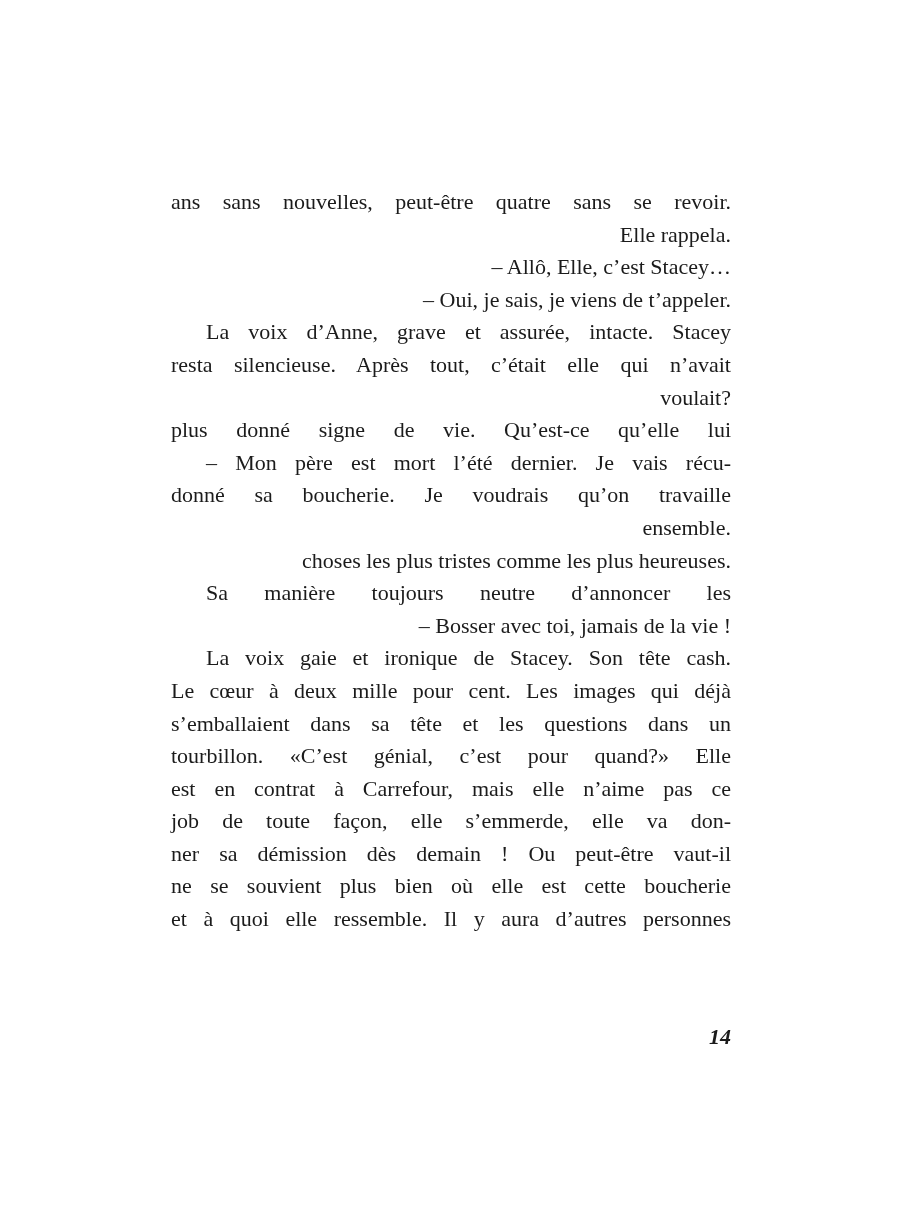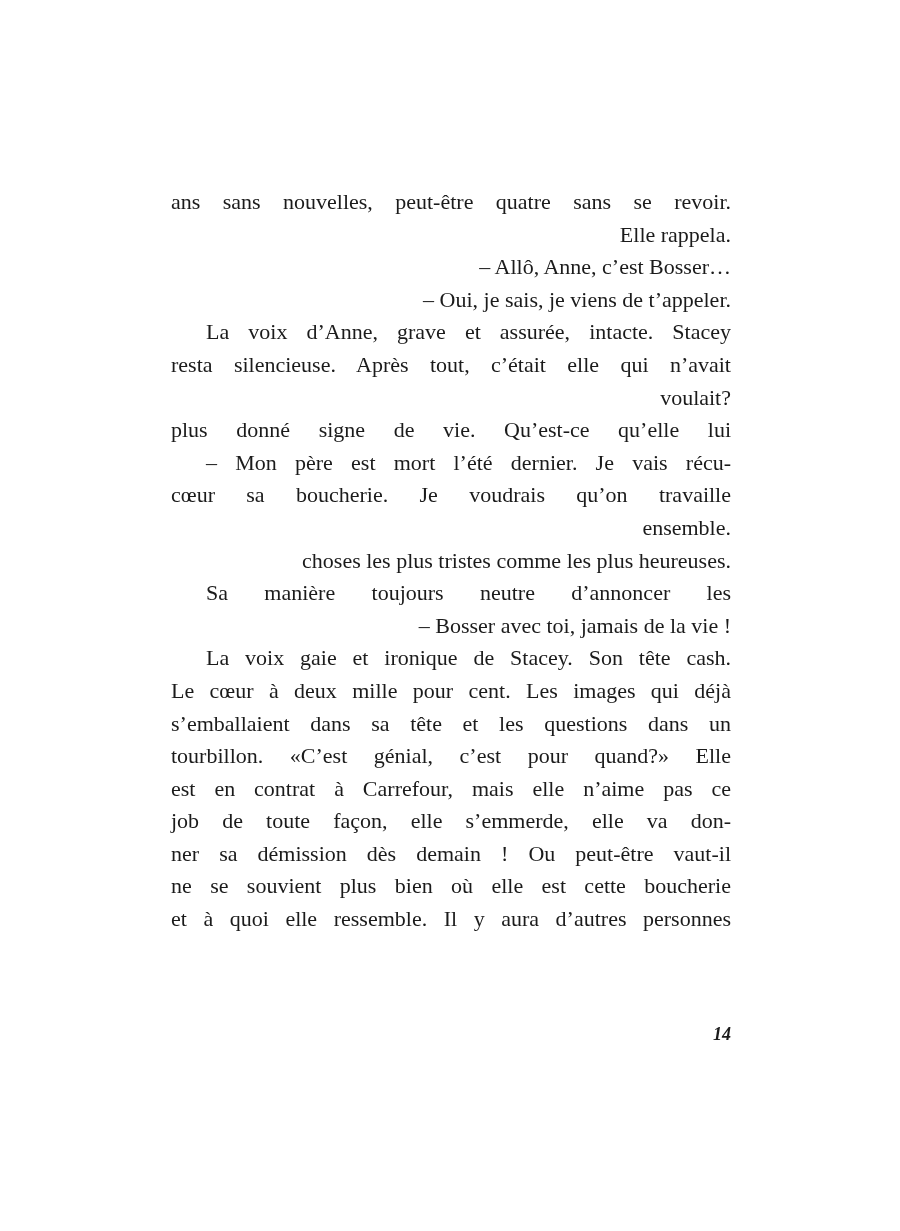--- a/index.html
+++ b/index.html
@@ -43,41 +43,41 @@
   .text-line.indent.justify {
     
     box-sizing: border-box;
   }
   .page-number {
     position: absolute;
     top: 1024px;
     left: 171px;
     width: 560px;
     text-align: right;
-    font-size: 18px;
+    font-size: 22px;
     font-style: italic;
     font-weight: 700;
     color: #1b1b1b;
   }
 </style>
 </head>
 <body>
 
 <div class="page">
   <div class="text-block">
       <div class="text-line justify">ans sans nouvelles, peut-être quatre sans se revoir.</div>
       <div class="text-line plain">Elle rappela.</div>
-      <div class="text-line plain indent">– Allô, Anne, c’est Bosser…</div>
+      <div class="text-line plain indent">– Allô, Elle, c’est Stacey…</div>
       <div class="text-line plain indent">– Oui, je sais, je viens de t’appeler.</div>
       <div class="text-line justify indent">La voix d’Anne, grave et assurée, intacte. Stacey</div>
       <div class="text-line justify">resta silencieuse. Après tout, c’était elle qui n’avait</div>
       <div class="text-line plain">voulait?</div>
       <div class="text-line justify">plus donné signe de vie. Qu’est-ce qu’elle lui</div>
       <div class="text-line justify indent">– Mon père est mort l’été dernier. Je vais récu-</div>
-      <div class="text-line justify">cœur sa boucherie. Je voudrais qu’on travaille</div>
+      <div class="text-line justify">donné sa boucherie. Je voudrais qu’on travaille</div>
       <div class="text-line plain">ensemble.</div>
       <div class="text-line plain">choses les plus tristes comme les plus heureuses.</div>
       <div class="text-line justify indent">Sa manière toujours neutre d’annoncer les</div>
       <div class="text-line plain indent">– Bosser avec toi, jamais de la vie !</div>
       <div class="text-line justify indent">La voix gaie et ironique de Stacey. Son tête cash.</div>
       <div class="text-line justify">Le cœur à deux mille pour cent. Les images qui déjà</div>
       <div class="text-line justify">s’emballaient dans sa tête et les questions dans un</div>
       <div class="text-line justify">tourbillon. «C’est génial, c’est pour quand?» Elle</div>
       <div class="text-line justify">est en contrat à Carrefour, mais elle n’aime pas ce</div>
       <div class="text-line justify">job de toute façon, elle s’emmerde, elle va don-</div>

